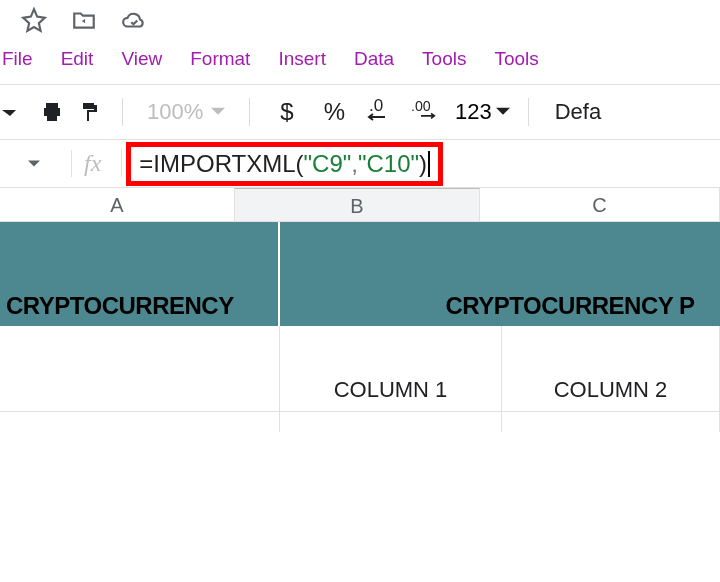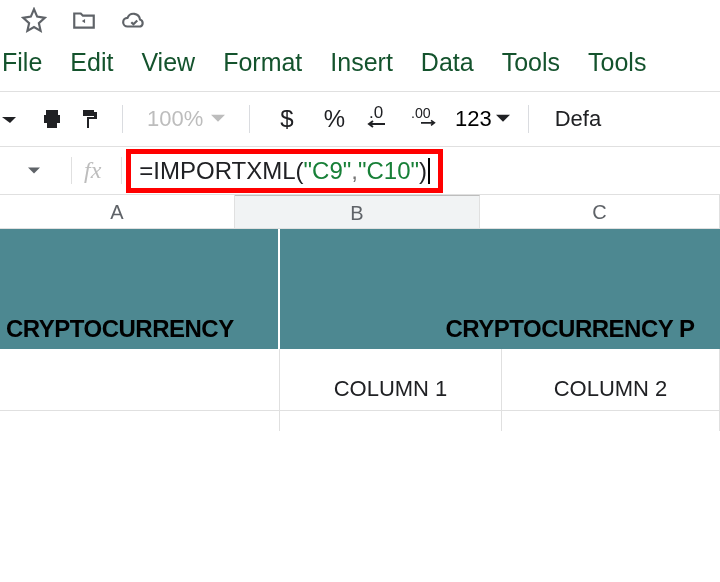--- a/index.html
+++ b/index.html
@@ -35,22 +35,22 @@
       width: 26px;
       height: 26px;
       fill: none;
       stroke: #5f6368;
       stroke-width: 2;
     }
     .menu-bar {
       display: flex;
       gap: 28px;
       padding: 8px 2px 14px 2px;
-      font-size: 25px;
-      color: #14532d;
+      font-size: 19px;
+      color: #a21caf;
     }
     .menu-item {
       cursor: pointer;
     }
     .toolbar {
       display: flex;
       align-items: center;
       border-top: 1px solid #e0e0e0;
       border-bottom: 1px solid #e0e0e0;
       padding: 10px 0;
@@ -186,21 +186,21 @@
       line-height: 34px;
       border-right: 1px solid #e0e0e0;
     }
     .col-head.col-a { flex: 0 0 235px; }
     .col-head.col-b { flex: 0 0 245px; border-top: 1px solid #bdbdbd; background: #f1f3f4; }
     .col-head.col-c { flex: 1; }
     .data-row {
       display: flex;
     }
     .header-row {
-      height: 120px;
+      height: 104px;
     }
     .merged-a {
       flex: 0 0 280px;
       border-right: 2px solid #fff;
     }
     .merged-bc {
       flex: 1;
     }
     .teal-cell {
       background: #4d8891;
@@ -215,21 +215,21 @@
     }
     .teal-cell.right {
       padding-left: 0;
       justify-content: center;
     }
     .teal-cell.right span{
       margin-left: 140px;
       white-space: nowrap;
     }
     .sub-row {
-      height: 62px;
+      height: 86px;
       border-bottom: 1px solid #e0e0e0;
     }
     .cell {
       border-right: 1px solid #e0e0e0;
       display: flex;
       align-items: flex-end;
       justify-content: center;
       padding-bottom: 8px;
       font-size: 22px;
       color: #202124;

